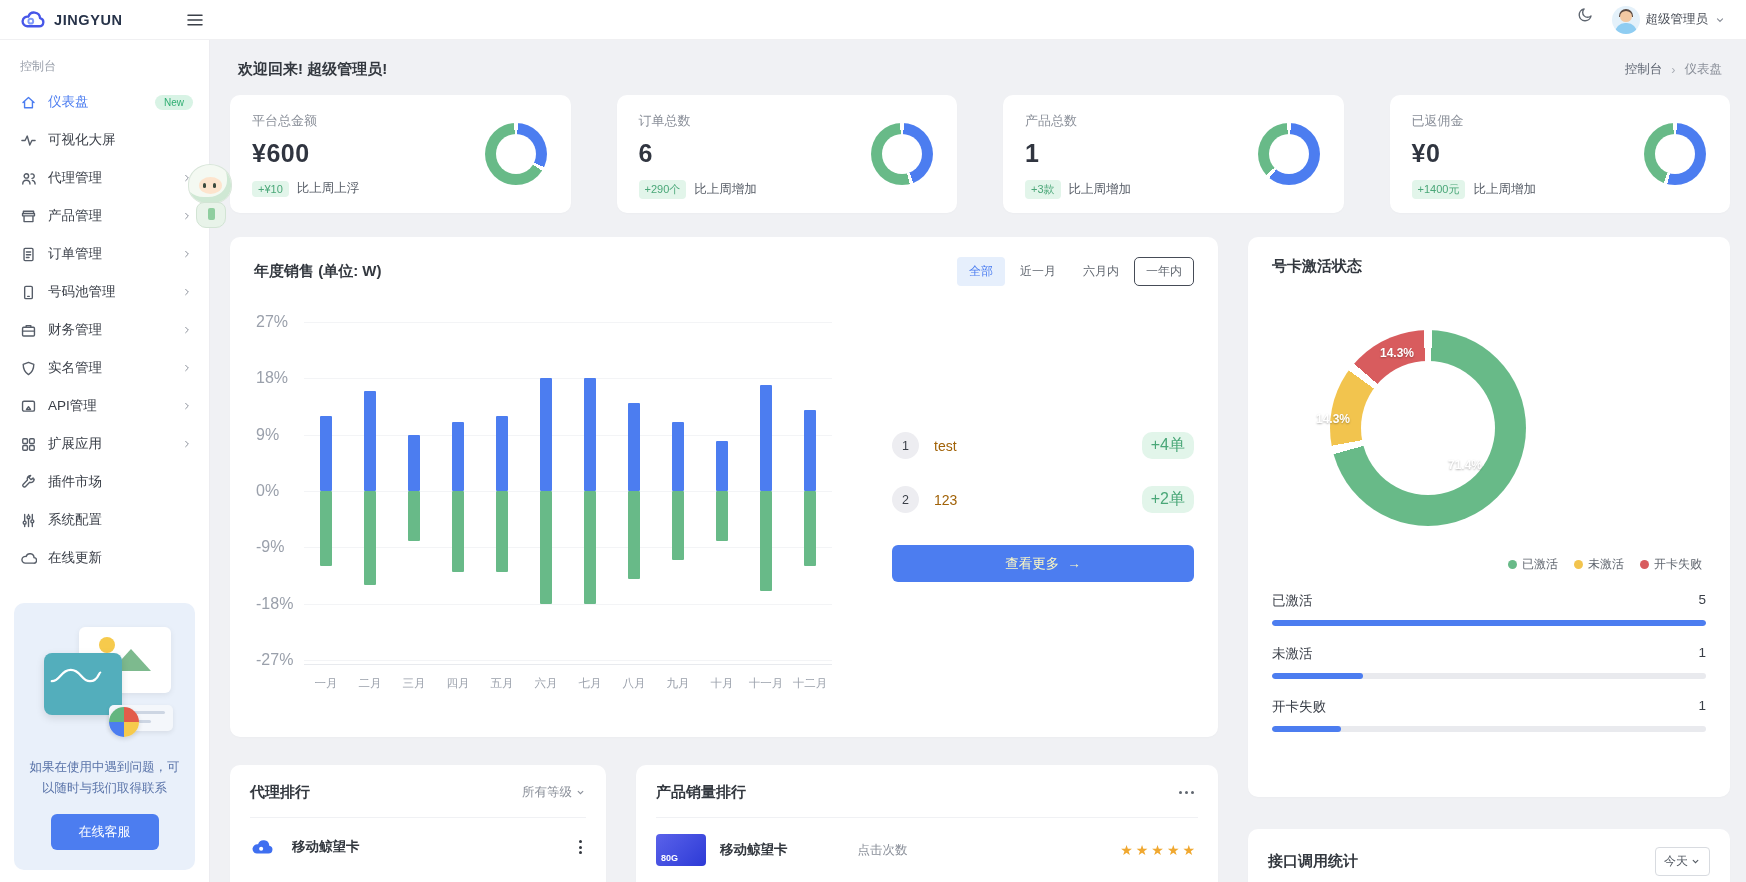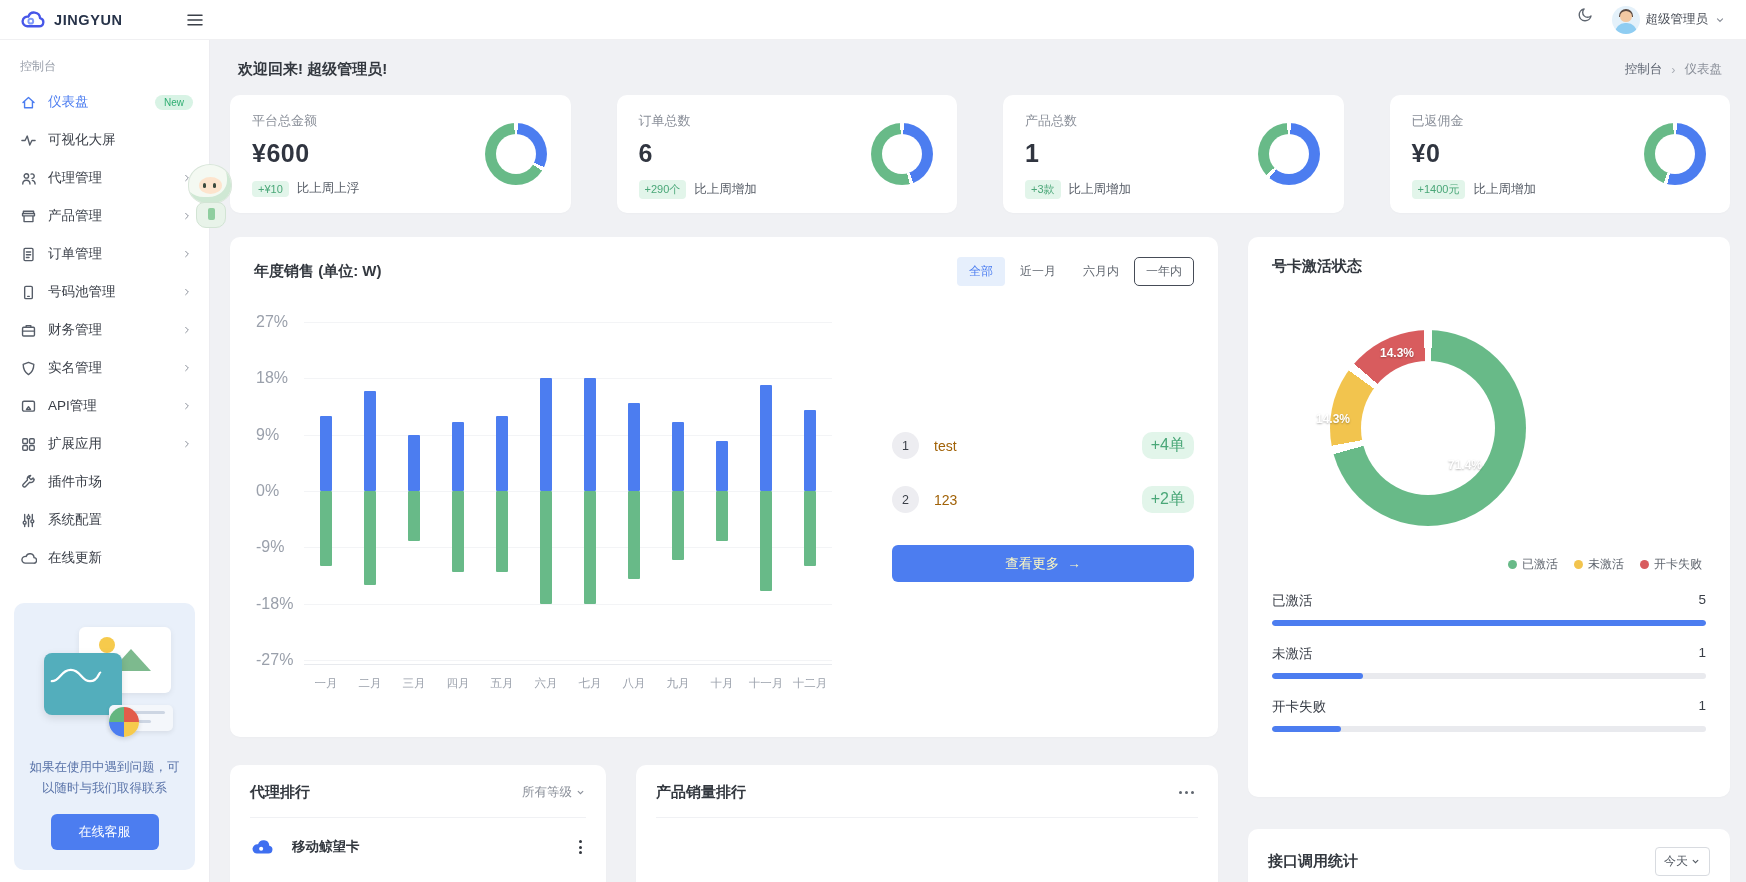--- a/index.html
+++ b/index.html
@@ -570,20 +570,28 @@
 
           <section class="card products-card">
             <div class="card-head">
               <div class="card-title">产品销量排行</div>
               <button class="dots-menu">
                   <i></i>
                   <i></i>
                   <i></i>
                 </button>
             </div>
+            <div>
+                <div class="product-row">
+    <span class="thumb">80G</span>
+    <span class="product-name">移动鲸望卡</span>
+    <span class="metric">点击次数</span>
+    <span class="stars">★★★★★</span>
+  </div>
+              </div>
           </section>
         </div>
       </div>
 
       <div class="col-right">
         <section class="card activation-card">
           <div class="card-title">号卡激活状态</div>
           <div class="big-donut" style="background: conic-gradient(rgb(255, 255, 255) 0%, rgb(255, 255, 255) 0.7%, rgb(104, 186, 136) 0.7%, rgb(104, 186, 136) 70.7%, rgb(255, 255, 255) 70.7%, rgb(255, 255, 255) 71.4%, rgb(255, 255, 255) 71.4%, rgb(255, 255, 255) 72.1%, rgb(242, 196, 78) 72.1%, rgb(242, 196, 78) 85%, rgb(255, 255, 255) 85%, rgb(255, 255, 255) 85.7%, rgb(255, 255, 255) 85.7%, rgb(255, 255, 255) 86.4%, rgb(216, 92, 94) 86.4%, rgb(216, 92, 94) 99.3%, rgb(255, 255, 255) 99.3%, rgb(255, 255, 255) 100%);">
               <i class="hole"></i>
               <span class="pie-label pl-0">71.4%</span>

